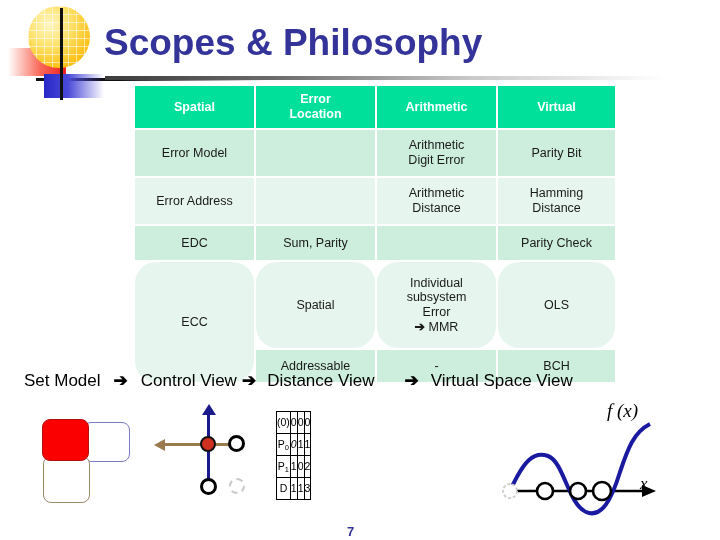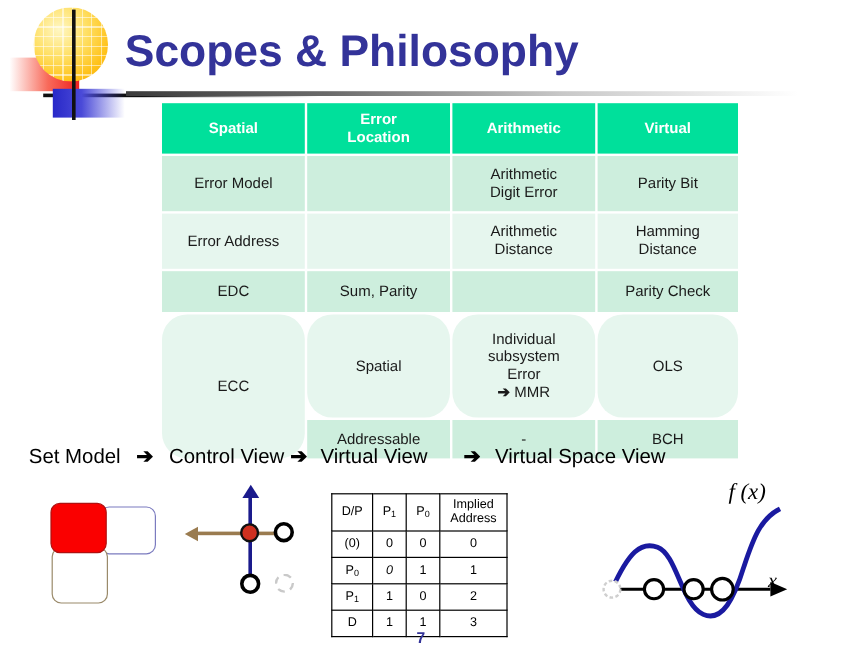--- a/index.html
+++ b/index.html
@@ -241,21 +241,21 @@
 
     <tr class="r5">
       <td class="dark">Addressable</td>
       <td class="dark">-</td>
       <td class="dark">BCH</td>
     </tr>
   </tbody>
 </table>
 
 <div class="flow">
-  <span>Set Model</span><span class="sp1"></span><span class="ar">➔</span><span class="sp2"></span><span>Control View</span><span class="sp3"></span><span class="ar">➔</span><span class="sp4"></span><span>Virtual View</span><span class="sp5"></span><span class="ar">➔</span><span class="sp6"></span><span>Virtual Space View</span>
+  <span>Set Model</span><span class="sp1"></span><span class="ar">➔</span><span class="sp2"></span><span>Control View</span><span class="sp3"></span><span class="ar">➔</span><span class="sp4"></span><span>Distance View</span><span class="sp5"></span><span class="ar">➔</span><span class="sp6"></span><span>Virtual Space View</span>
 </div>
 
 <div class="setview">
   <div class="cellA"></div>
   <div class="cellB"></div>
   <div class="cellR"></div>
 </div>
 
 <div class="spatial">
   <div class="hline"></div>
@@ -263,29 +263,20 @@
   <div class="vline"></div>
   <div class="vhead"></div>
   <div class="node-c"></div>
   <div class="node-r"></div>
   <div class="node-b"></div>
   <div class="node-g"></div>
 </div>
 
 <table class="mini">
   <tbody>
-    <tr class="hrow">
-      <td class="c1">D/P</td>
-      <td class="c2"><span>P</span><sub>1</sub></td>
-      <td class="c3"><span>P</span><sub>0</sub></td>
-      <td class="c4">
-        <span>Implied</span><br>
-        <span>Address</span>
-      </td>
-    </tr>
     <tr class="drow">
       <td><span>(0)</span><sub></sub></td>
       <td>0</td>
       <td>0</td>
       <td>0</td>
     </tr>
     <tr class="drow">
       <td><span>P</span><sub>0</sub></td>
       <td class="ital">0</td>
       <td>1</td>

